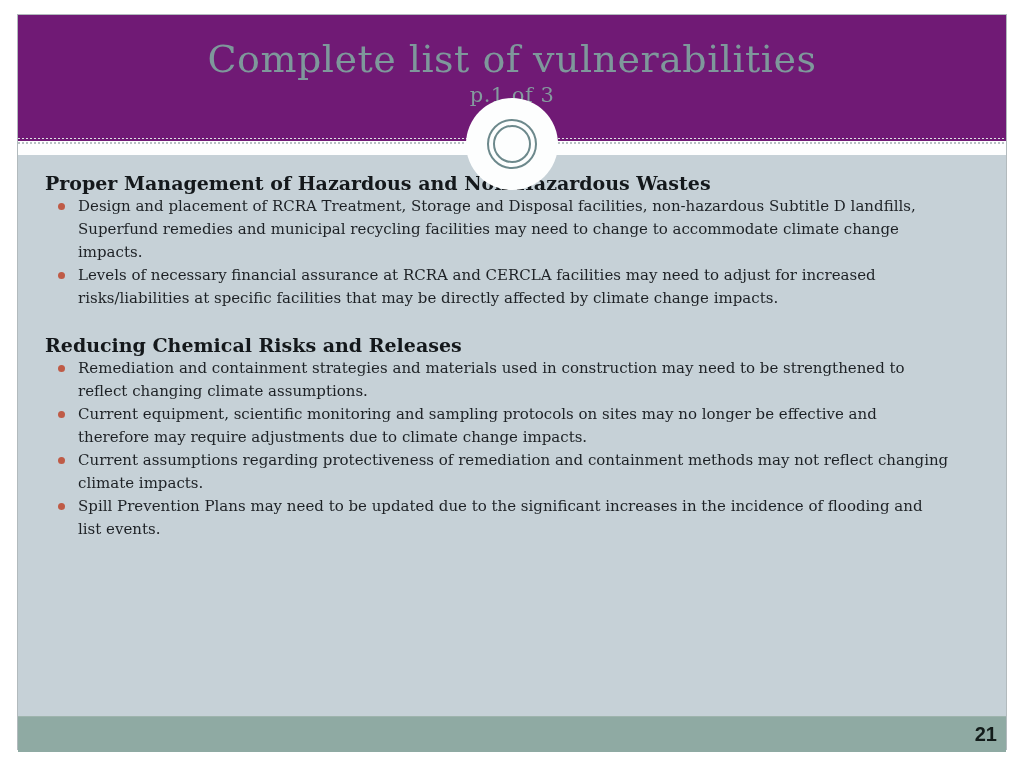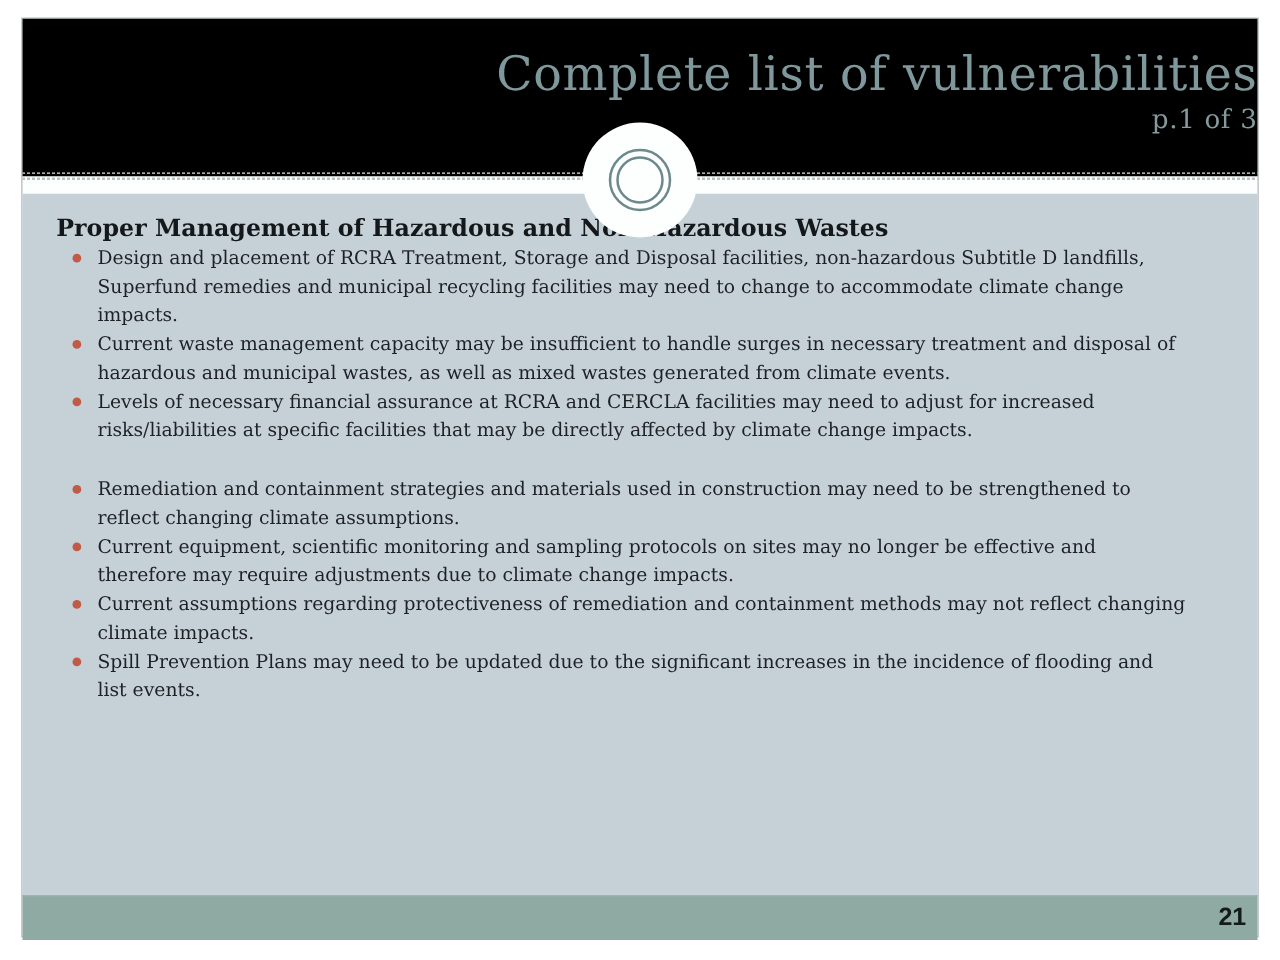--- a/index.html
+++ b/index.html
@@ -6,21 +6,21 @@
   .page {
     position:relative; width:1024px; height:768px;
     background:#ffffff; overflow:hidden;
     font-family:"DejaVu Serif", serif;
   }
   .slide {
     position:absolute; left:17px; top:14px; width:990px; height:736px;
     box-sizing:border-box; border:1px solid #b2babd; background:#fdfefe;
   }
   
-  .slide-header { position:absolute; top:0; left:0; right:0; height:126px; background:#000000; text-align:right; }
+  .slide-header { position:absolute; top:0; left:0; right:0; height:126px; background:#701a75; text-align:center; }
   .slide-title {
     margin:0; padding-top:24px;
     font-size:38px; font-weight:normal; letter-spacing:0.5px;
     color:#7e989b; line-height:1.1;
   }
   .slide-subtitle { margin:2px 0 0 0; font-size:21px; color:#849b9e; letter-spacing:0.5px; }
   
   .dash-faint {
     position:absolute; top:123px; left:0; right:0; height:1px;
     background:repeating-linear-gradient(90deg,#dfe5e6 0 2px,transparent 2px 4px);
@@ -92,33 +92,30 @@
       <div class="content">
   <div class="section">
     <h2 class="section-heading">Proper Management of Hazardous and Non-Hazardous Wastes</h2>
     <ul class="bullet-list">
   <li class="bullet-item">
     <span class="bullet-dot"></span>
     <span>Design and placement of RCRA Treatment, Storage and Disposal facilities, non-hazardous Subtitle D landfills, Superfund remedies and municipal recycling facilities may need to change to accommodate climate change impacts.</span>
   </li>
 
 
-  <li class="bullet-item">
-    <span class="bullet-dot"></span>
-    <span>Current waste management capacity may be insufficient to handle surges in necessary treatment and disposal of hazardous and municipal wastes, as well as mixed wastes generated from climate events.</span>
-  </li>
 
   <li class="bullet-item">
     <span class="bullet-dot"></span>
     <span>Levels of necessary financial assurance at RCRA and CERCLA facilities may need to adjust for increased risks/liabilities at specific facilities that may be directly affected by climate change impacts.</span>
   </li>
 </ul>
   </div>
 
   <div class="section">
+    <h2 class="section-heading">Reducing Chemical Risks and Releases</h2>
     <ul class="bullet-list">
   <li class="bullet-item">
     <span class="bullet-dot"></span>
     <span>Remediation and containment strategies and materials used in construction may need to be strengthened to reflect changing climate assumptions.</span>
   </li>
 
   <li class="bullet-item">
     <span class="bullet-dot"></span>
     <span>Current equipment, scientific monitoring and sampling protocols on sites may no longer be effective and therefore may require adjustments due to climate change impacts.</span>
   </li>

